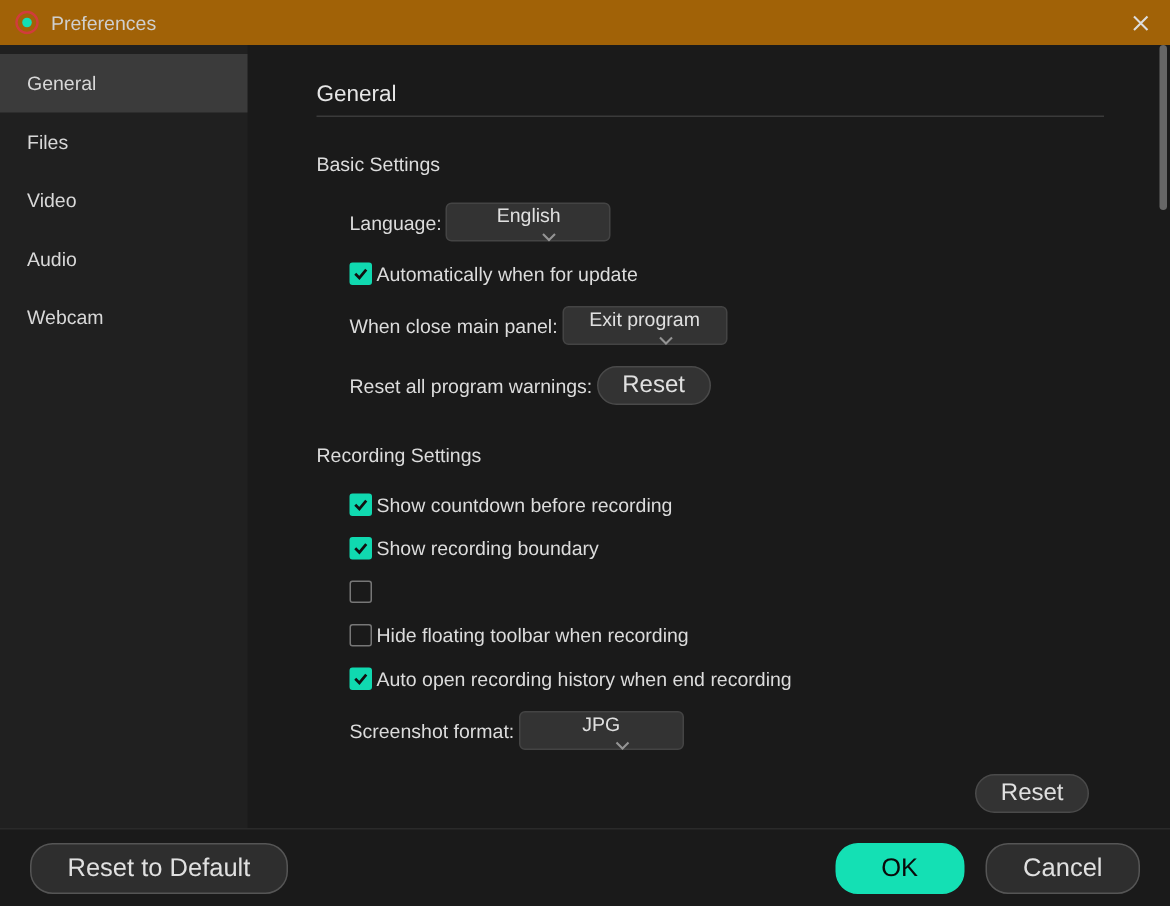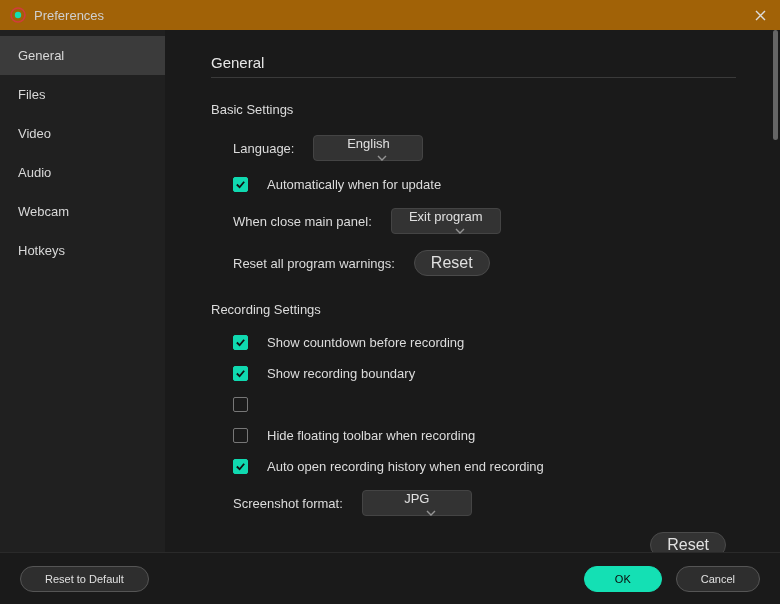--- a/index.html
+++ b/index.html
@@ -81,22 +81,22 @@
     margin-bottom: 24px;
   }
   .section-title {
     font-size: 13px;
     color:#dcdcdc;
     margin: 6px 0 18px 0;
   }
   .section { margin-bottom: 26px; }
   .row {
     display:flex; align-items:center;
-    margin: 16px 0 14px 22px;
-    gap: 19px;
+    margin: 4px 0 14px 22px;
+    gap: 3px;
   }
   .label { color:#dcdcdc; }
   .select {
     background:#333;
     border:1px solid #444;
     border-radius:4px;
     height:26px;
     padding: 0 8px;
     display:flex; align-items:center; justify-content:space-between;
     cursor:pointer;
@@ -132,21 +132,21 @@
   .footer {
     height: 52px;
     display:flex; align-items:center;
     padding: 0 20px;
     background:#1a1a1a;
     border-top:1px solid #2a2a2a;
   }
   .btn {
     border-radius:15px;
     padding: 6px 24px;
-    font-size:11px;
+    font-size:17px;
     cursor:pointer;
     border:1px solid #555;
     background:#2e2e2e;
     color:#e0e0e0;
   }
   .btn.primary {
     background:#14e0b4;
     border-color:#14e0b4;
     color:#0a0a0a;
     padding:6px 30px;
@@ -174,21 +174,20 @@
   </span>
 </div>
 
 <div class="body">
   <div class="sidebar">
     <div class="sidebar-item active"><span>General</span></div>
     <div class="sidebar-item"><span>Files</span></div>
     <div class="sidebar-item"><span>Video</span></div>
     <div class="sidebar-item"><span>Audio</span></div>
     <div class="sidebar-item"><span>Webcam</span></div>
-    <div class="sidebar-item"><span>Hotkeys</span></div>
   </div>
 
   <div class="content-wrap">
     <div class="content">
       <div class="page-title">General</div>
 
       <div class="section">
         <div class="section-title">Basic Settings</div>
 
         <div class="row">

